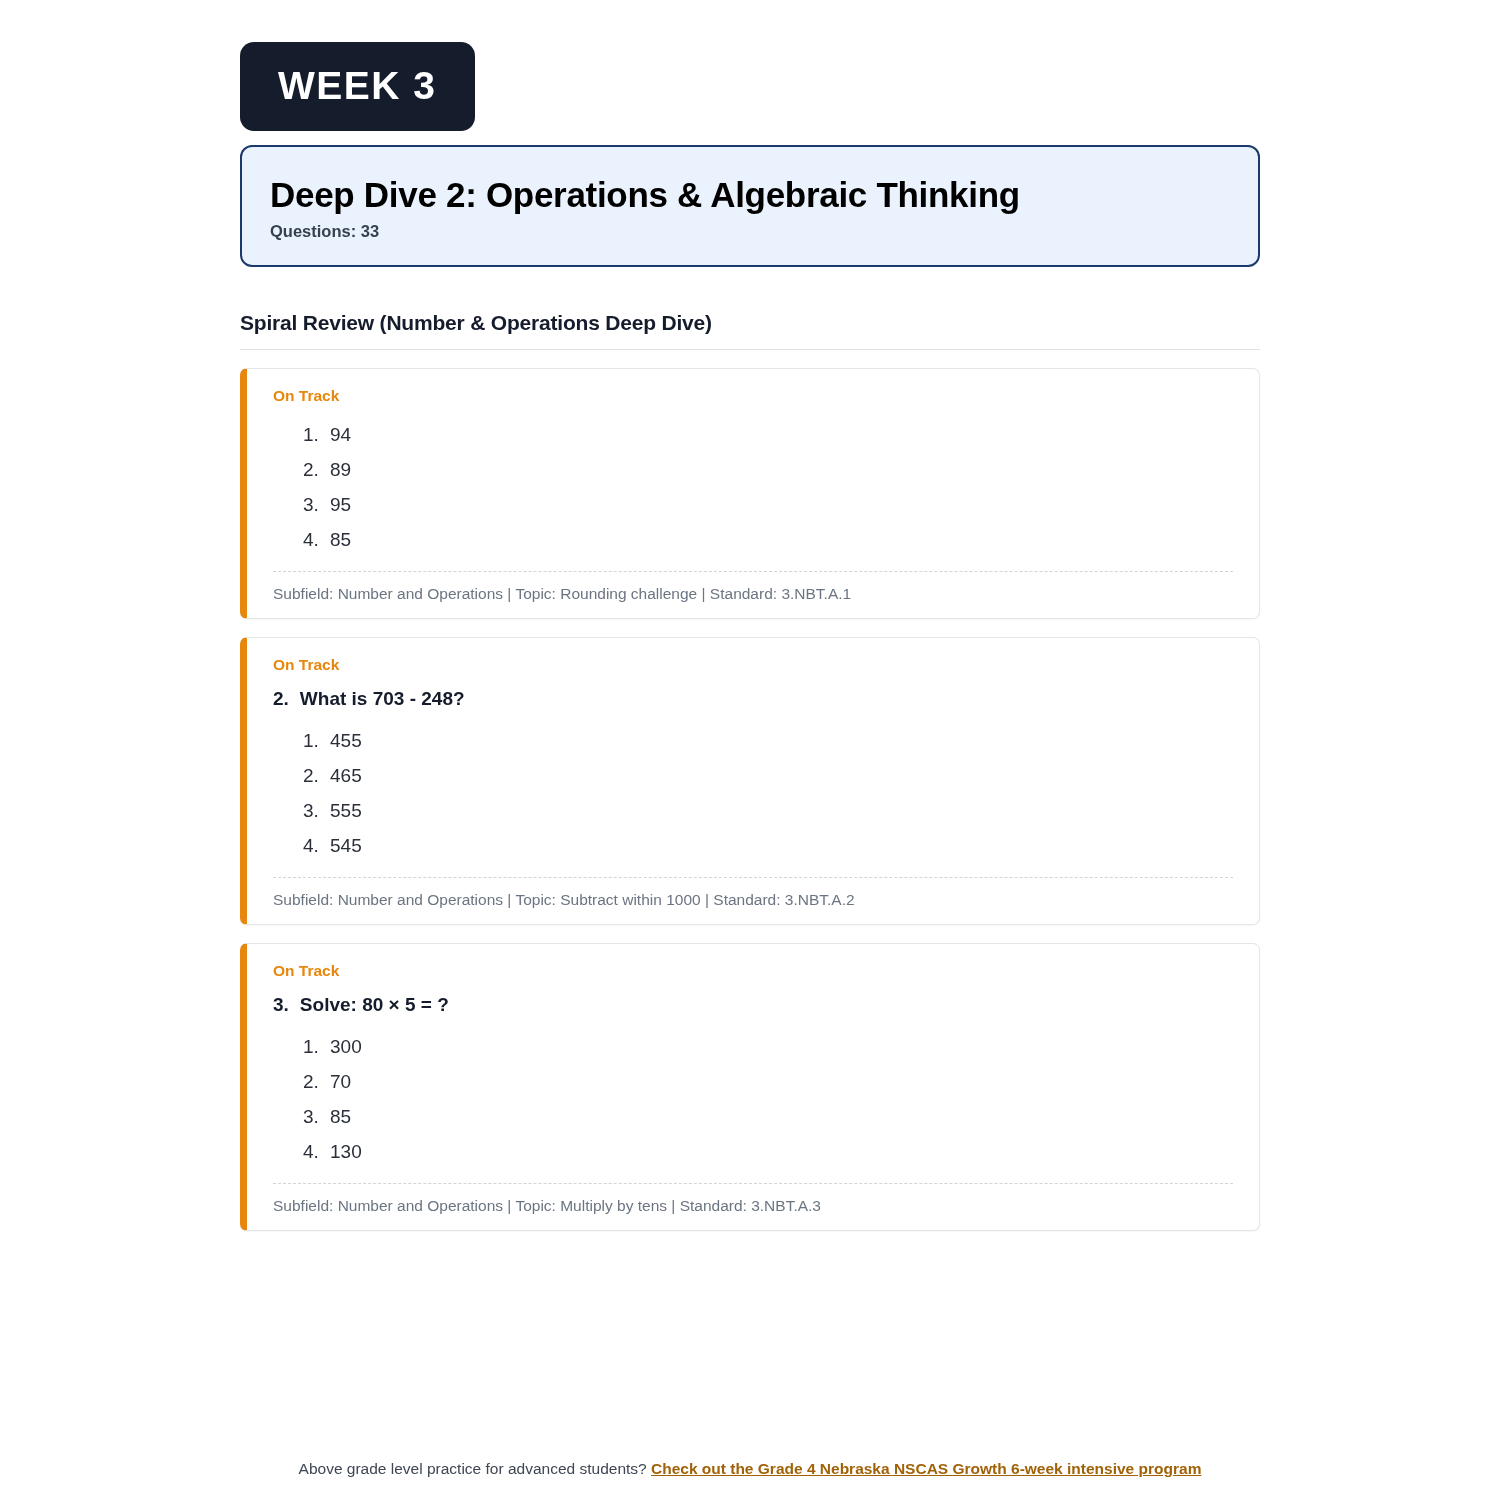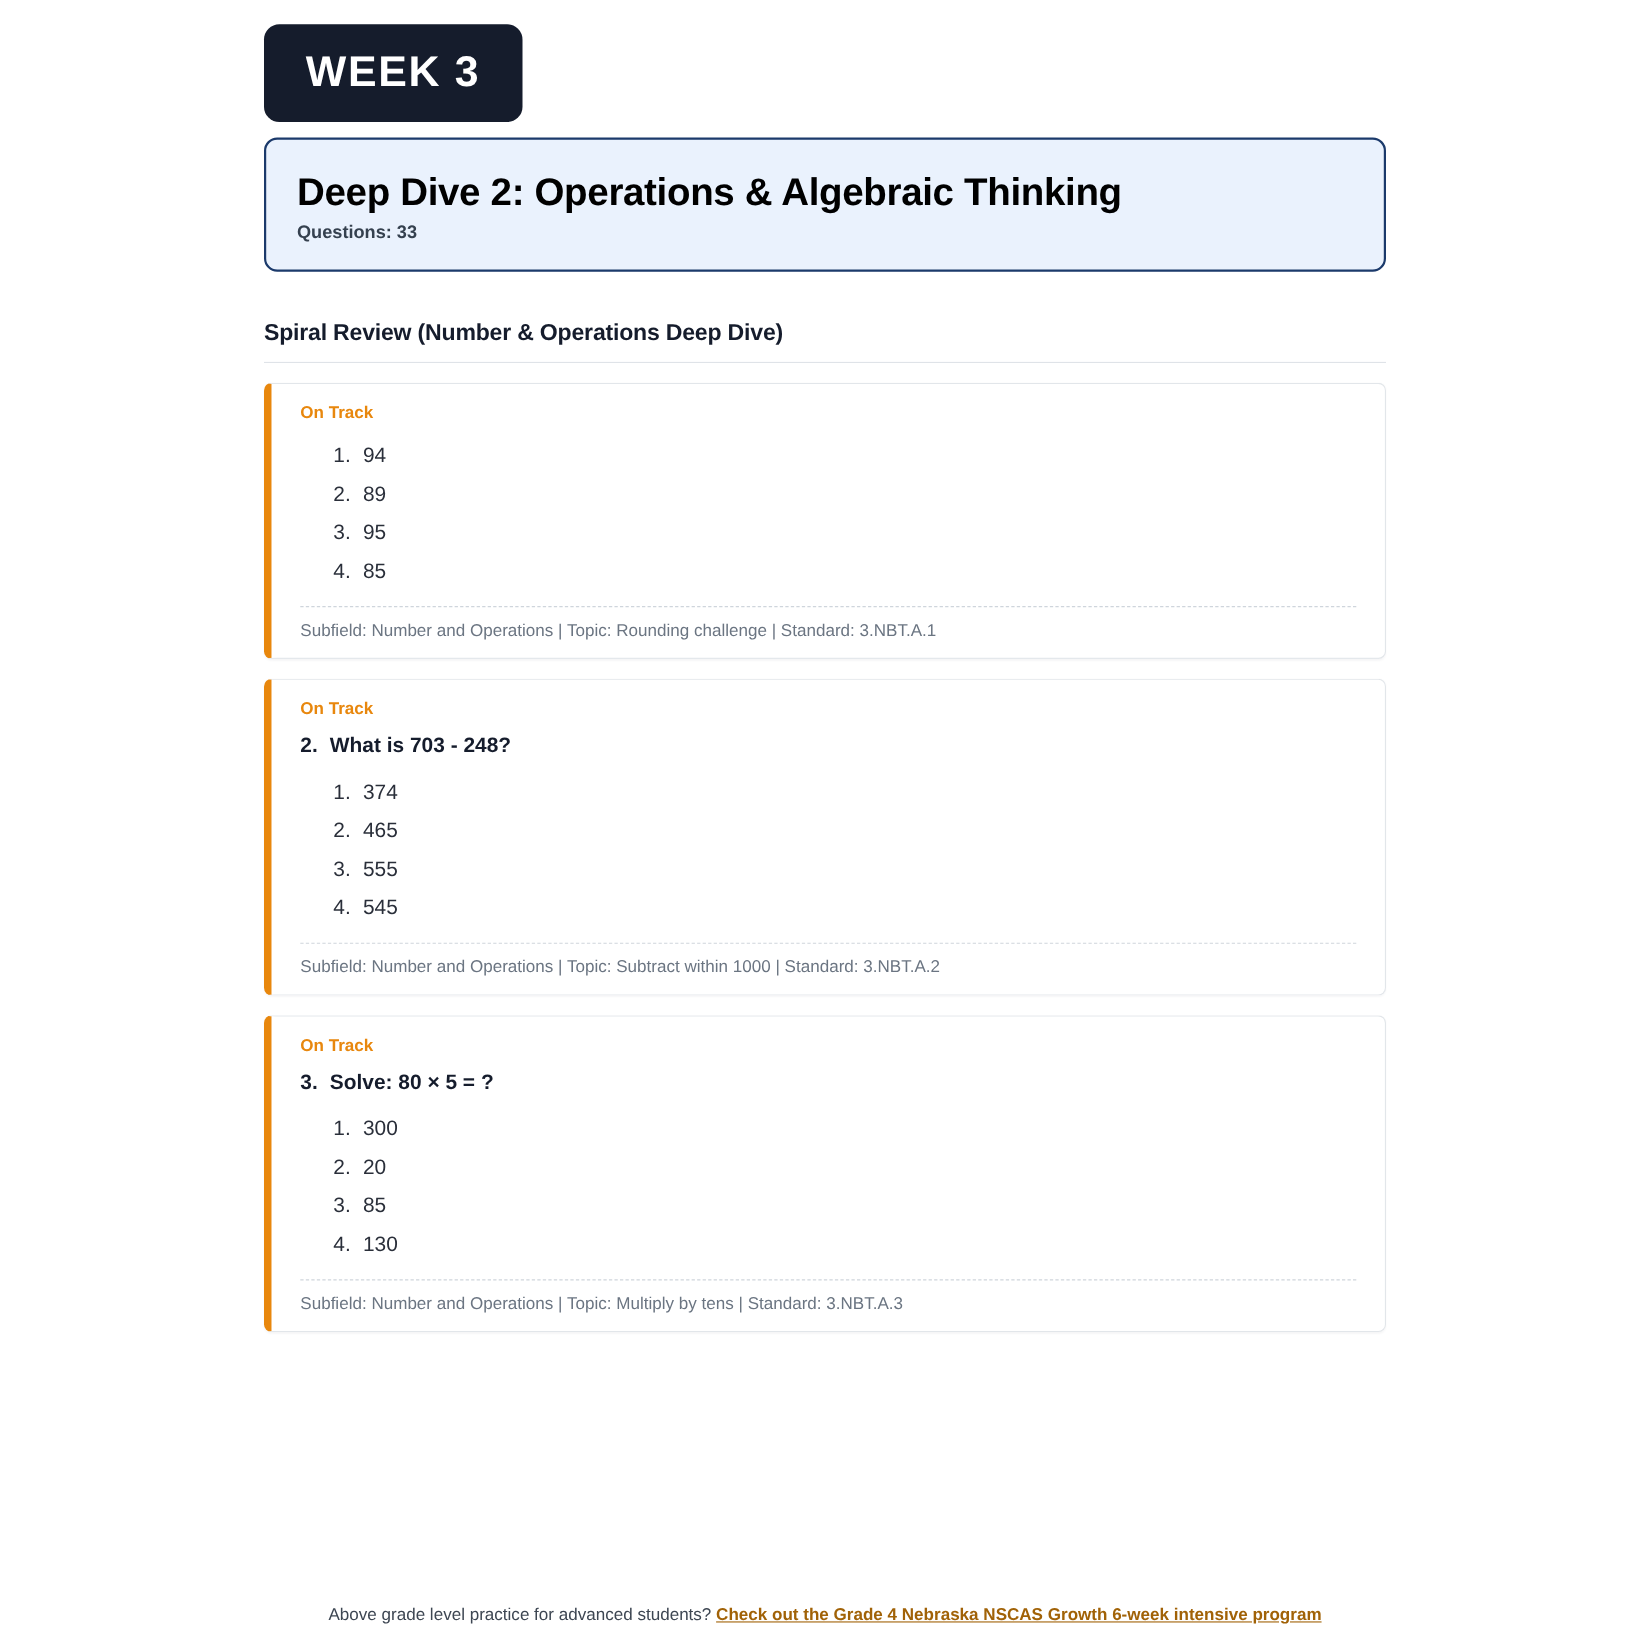--- a/index.html
+++ b/index.html
@@ -28,20 +28,21 @@
   .week-badge {
     display: inline-block;
     background: #151c2c;
     color: #ffffff;
     font-size: 39px;
     font-weight: bold;
     letter-spacing: 1.5px;
     padding: 24px 38px 26px 38px;
     border-radius: 14px;
     line-height: 1;
+    margin-top: 20px;
   }
 
   
   .title-card {
     margin-top: 14px;
     background: #eaf2fd;
     border: 2px solid #1b3a6b;
     border-radius: 12px;
     padding: 26px 28px 24px 28px;
   }
@@ -172,37 +173,37 @@
       <div class="meta">Subfield: Number and Operations | Topic: Rounding challenge | Standard: 3.NBT.A.1</div>
     </div>
 
     
     <div class="qcard">
       <div class="track">On Track</div>
       <p class="qtext">
         <span class="qnum">2.</span><span>What is 703 - 248?</span>
       </p>
       <ul class="choices">
-        <li><span class="lbl">1.</span><span>374</span></li>
+        <li><span class="lbl">1.</span><span>455</span></li>
         <li><span class="lbl">2.</span><span>465</span></li>
         <li><span class="lbl">3.</span><span>555</span></li>
         <li><span class="lbl">4.</span><span>545</span></li>
       </ul>
       <div class="meta">Subfield: Number and Operations | Topic: Subtract within 1000 | Standard: 3.NBT.A.2</div>
     </div>
 
     
     <div class="qcard">
       <div class="track">On Track</div>
       <p class="qtext">
         <span class="qnum">3.</span><span>Solve: 80 × 5 = ?</span>
       </p>
       <ul class="choices">
         <li><span class="lbl">1.</span><span>300</span></li>
-        <li><span class="lbl">2.</span><span>20</span></li>
+        <li><span class="lbl">2.</span><span>70</span></li>
         <li><span class="lbl">3.</span><span>85</span></li>
         <li><span class="lbl">4.</span><span>130</span></li>
       </ul>
       <div class="meta">Subfield: Number and Operations | Topic: Multiply by tens | Standard: 3.NBT.A.3</div>
     </div>
 
   </div>
 
   <div class="footer">
     <span>Above grade level practice for advanced students?</span>

